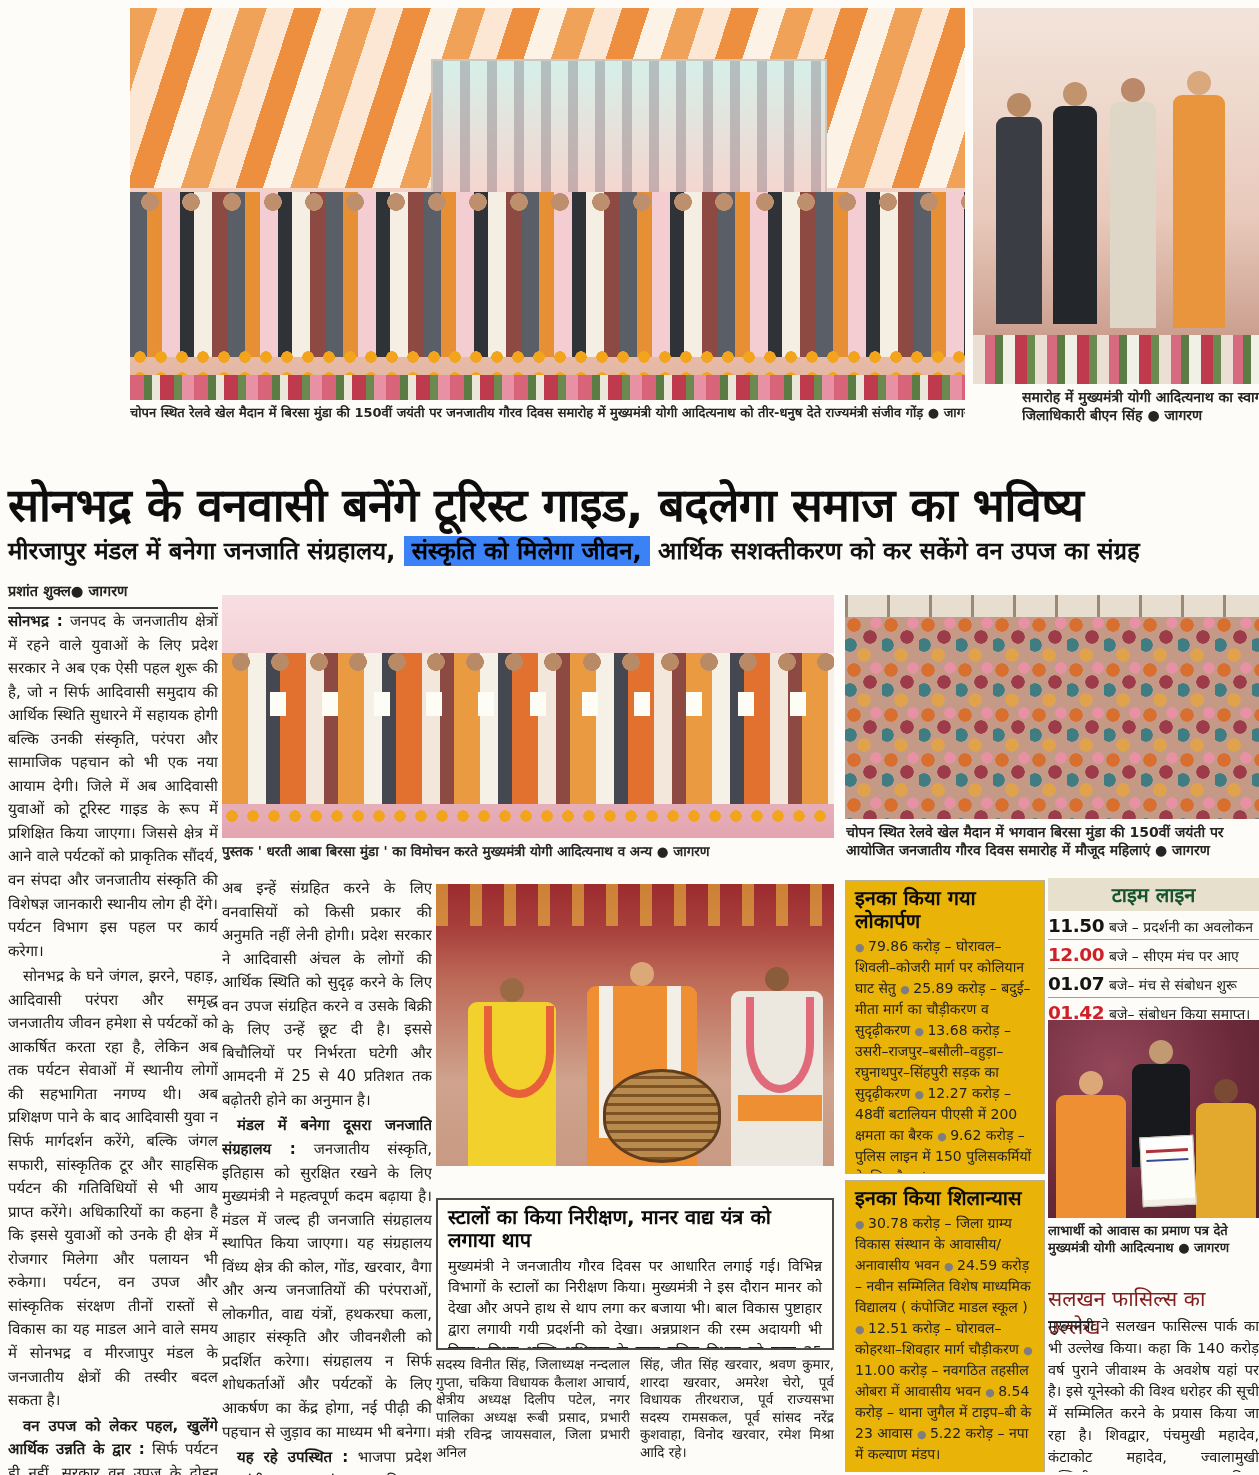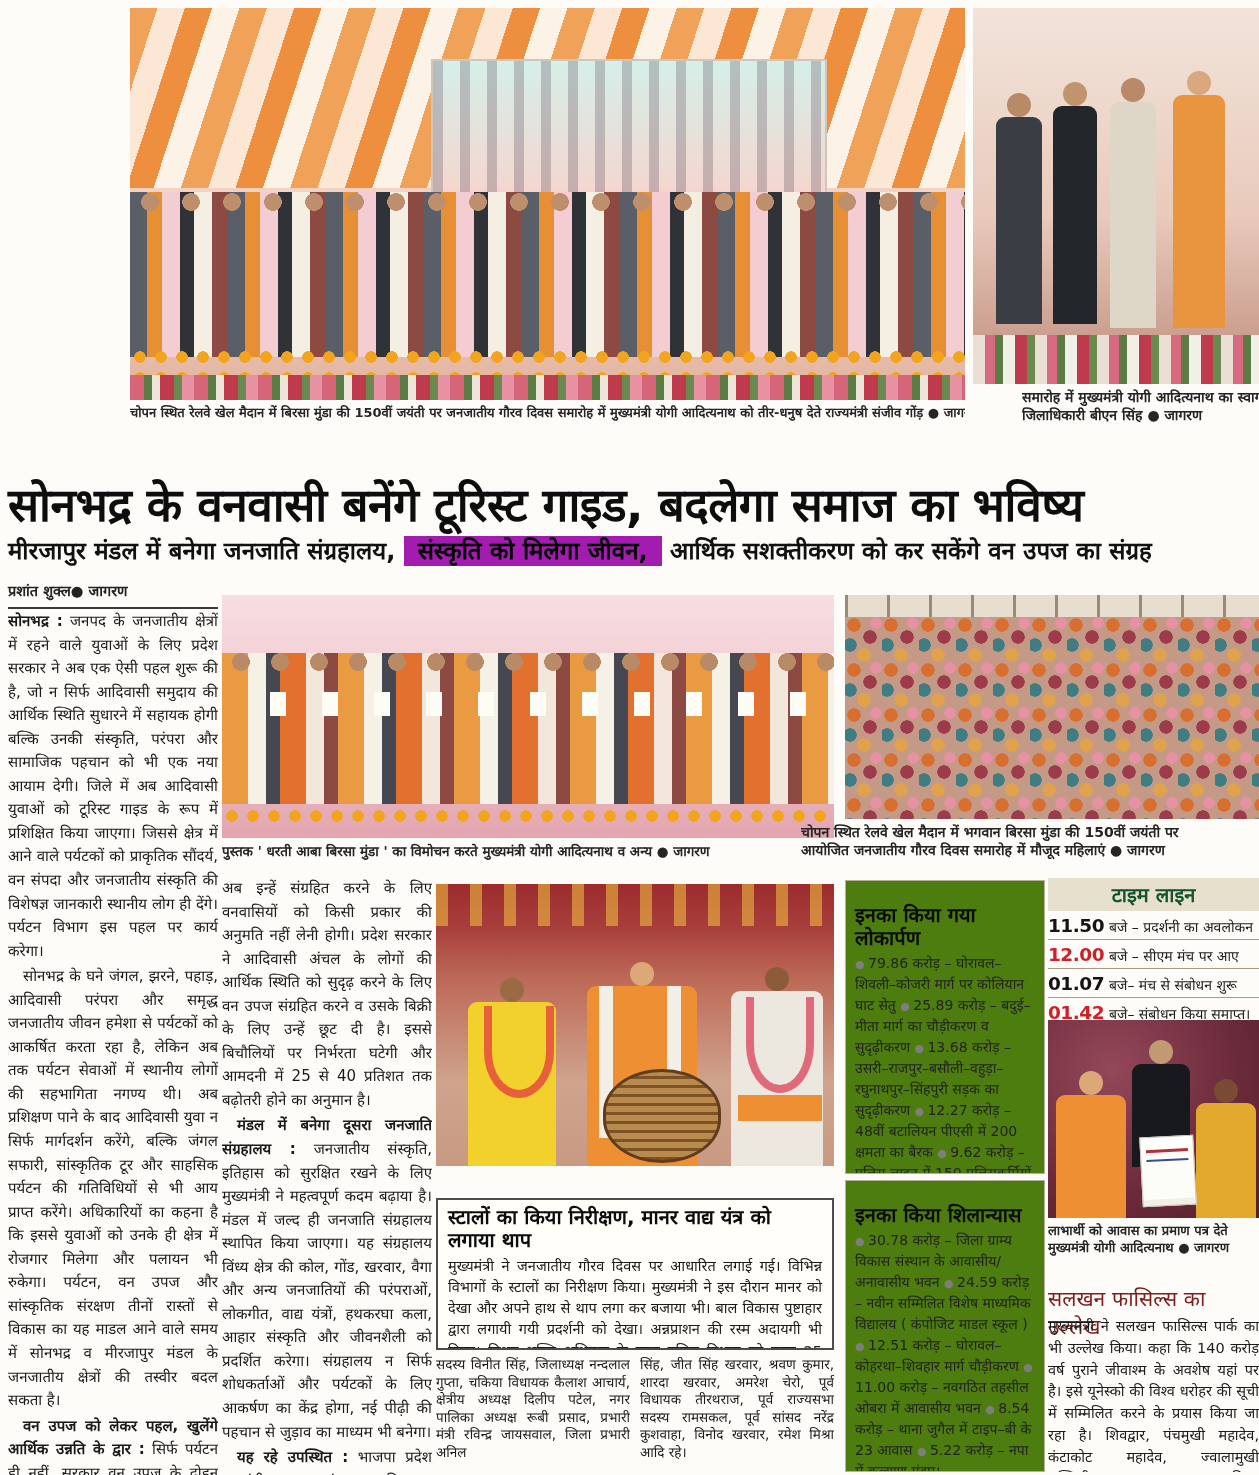--- a/index.html
+++ b/index.html
@@ -3,32 +3,32 @@
 <meta charset="utf-8">
 <style>
   html,body{margin:0;padding:0;background:#e9e7e2;}
   .page{position:relative;width:1259px;height:1475px;margin:0 auto;background:#fdfcf8;
         font-family:"DejaVu Sans","Liberation Sans",sans-serif;color:#1a1a1a;overflow:hidden;}
   .abs{position:absolute;}
   .photo{position:absolute;overflow:hidden;background:#d8c2b4;}
   .caption{position:absolute;font-weight:700;color:#252525;font-size:14px;line-height:1.32;overflow:hidden;}
   .headline{position:absolute;left:8px;top:450px;width:1243px;font-size:46px;font-weight:700;color:#0d0d0d;line-height:1.08;letter-spacing:-0.5px;}
   .subhead{position:absolute;left:8px;top:536px;width:1243px;font-size:24px;font-weight:700;color:#111;line-height:1.25;}
-  .subhead .hl{background:#a21caf;color:#000;padding:1px 14px;}
+  .subhead .hl{background:#3b82f6;color:#000;padding:1px 8px;}
   .byline{position:absolute;left:8px;top:580px;width:210px;font-size:14.5px;font-weight:700;color:#222;
           border-bottom:2px solid #3a3a3a;padding-bottom:7px;}
   .col{position:absolute;font-size:15px;line-height:1.57;text-align:justify;overflow:hidden;}
   .col p{margin:0 0 2px 0;}
   .col p + p{text-indent:15px;}
   .lead{font-weight:700;}
   .names{position:absolute;font-size:13.5px;line-height:1.3;text-align:justify;overflow:hidden;}
   .boxed{position:absolute;border:2px solid #4c4c4c;background:#fffef9;padding:6px 10px;box-sizing:border-box;overflow:hidden;}
   .boxed h3{margin:0 0 4px 0;font-size:20px;line-height:1.15;color:#0c0c0c;}
   .boxed .bx-body{font-size:14.5px;line-height:1.46;text-align:justify;}
-  .cream{position:absolute;background:#4d7c0f;border:1px solid #b9b09a;padding:23px 9px;box-sizing:border-box;overflow:hidden;}
+  .cream{position:absolute;background:#eab308;border:1px solid #b9b09a;padding:6px 9px;box-sizing:border-box;overflow:hidden;}
   .cream h3{margin:0 0 3px 0;font-size:20px;line-height:1.15;color:#0c0c0c;}
   .cream .run{font-size:14px;line-height:1.5;text-align:left;color:#222;}
   .run-item::before{content:"● ";color:#7e7e7e;font-size:0.78em;}
   .timeline{position:absolute;left:1048px;top:878px;width:211px;box-sizing:border-box;}
   .tl-title{background:#e7e0cc;text-align:center;font-weight:700;font-size:20px;padding:3px 0;color:#14532d;}
   .tl-row{display:flex;align-items:baseline;gap:5px;padding:4px 0 3px 0;border-bottom:1px solid #a79c85;}
   .tl-row:last-child{border-bottom:none;}
   .tl-time{font-weight:700;font-size:18.5px;color:#141414;letter-spacing:-0.5px;white-space:nowrap;}
   .tl-row.red .tl-time{color:#cf2027;}
   .tl-text{font-size:14px;color:#1c1c1c;}
@@ -120,21 +120,21 @@
   <div class="photo" style="left:845px;top:595px;width:414px;height:224px;background:#c7937f;">
     <div class="abs" style="left:0;top:0;width:100%;height:12%;background:repeating-linear-gradient(90deg,#9a8a76 0 3px,#e8ded0 3px 42px);"></div>
     <div class="abs" style="left:0;top:10%;width:100%;height:90%;
          background-image:radial-gradient(circle 7px at 9px 8px,#d96f2f 92%,transparent),
          radial-gradient(circle 7px at 25px 20px,#9e3b4a 92%,transparent),
          radial-gradient(circle 7px at 5px 28px,#3f7d82 92%,transparent),
          radial-gradient(circle 7px at 19px 38px,#e0a24a 92%,transparent),
          radial-gradient(circle 6px at 31px 6px,#e890a4 92%,transparent);
          background-size:37px 45px;background-color:#c49a86;"></div>
   </div>
-  <div class="caption" style="left:801px;top:823px;width:414px;height:54px;font-size:14px;">चोपन स्थित रेलवे खेल मैदान में भगवान बिरसा मुंडा की 150वीं जयंती पर आयोजित जनजातीय गौरव दिवस समारोह में मौजूद महिलाएं ● जागरण</div>
+  <div class="caption" style="left:846px;top:823px;width:414px;height:54px;font-size:14px;">चोपन स्थित रेलवे खेल मैदान में भगवान बिरसा मुंडा की 150वीं जयंती पर आयोजित जनजातीय गौरव दिवस समारोह में मौजूद महिलाएं ● जागरण</div>
 
   <div class="cream" style="left:845px;top:880px;width:200px;height:294px;">
     <h3>इनका किया गया लोकार्पण</h3>
     <div class="run"><span class="run-item">79.86 करोड़ – घोरावल–शिवली–कोजरी मार्ग पर कोलियान घाट सेतु </span><span class="run-item">25.89 करोड़ – बदुई–मीता मार्ग का चौड़ीकरण व सुदृढ़ीकरण </span><span class="run-item">13.68 करोड़ – उसरी–राजपुर–बसौली–वहुड़ा–रघुनाथपुर–सिंहपुरी सड़क का सुदृढ़ीकरण </span><span class="run-item">12.27 करोड़ – 48वीं बटालियन पीएसी में 200 क्षमता का बैरक </span><span class="run-item">9.62 करोड़ – पुलिस लाइन में 150 पुलिसकर्मियों के लिए बैरक/हास्टल।</span></div>
   </div>
 
   <div class="cream" style="left:845px;top:1180px;width:200px;height:292px;">
     <h3>इनका किया शिलान्यास</h3>
     <div class="run"><span class="run-item">30.78 करोड़ – जिला ग्राम्य विकास संस्थान के आवासीय/अनावासीय भवन </span><span class="run-item">24.59 करोड़ – नवीन सम्मिलित विशेष माध्यमिक विद्यालय ( कंपोजिट माडल स्कूल ) </span><span class="run-item">12.51 करोड़ – घोरावल–कोहरथा–शिवहार मार्ग चौड़ीकरण </span><span class="run-item">11.00 करोड़ – नवगठित तहसील ओबरा में आवासीय भवन </span><span class="run-item">8.54 करोड़ – थाना जुगैल में टाइप–बी के 23 आवास </span><span class="run-item">5.22 करोड़ –  नपा में  कल्याण मंडप।</span></div>
   </div>

